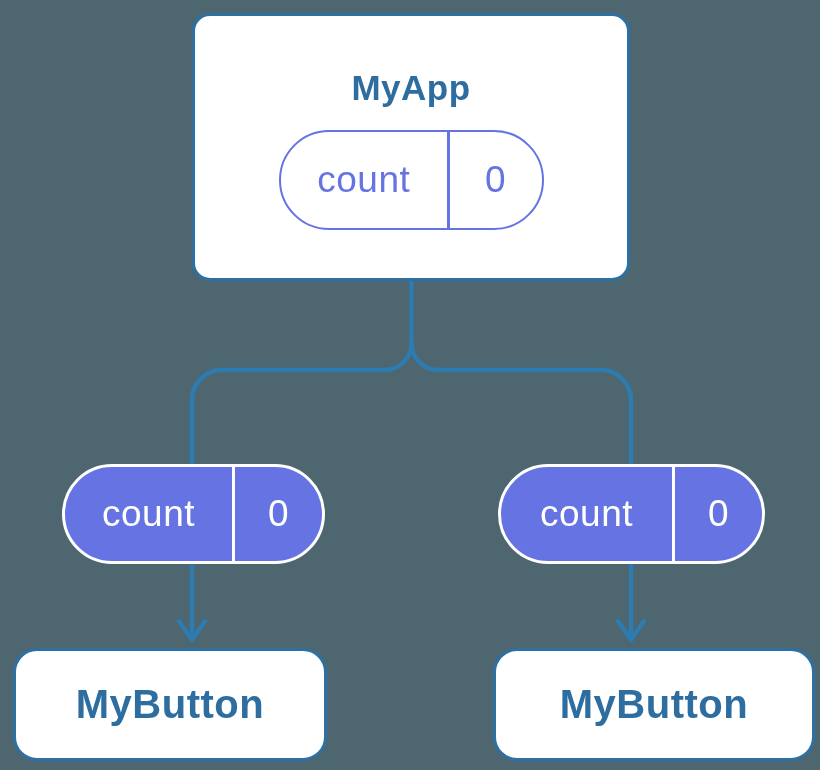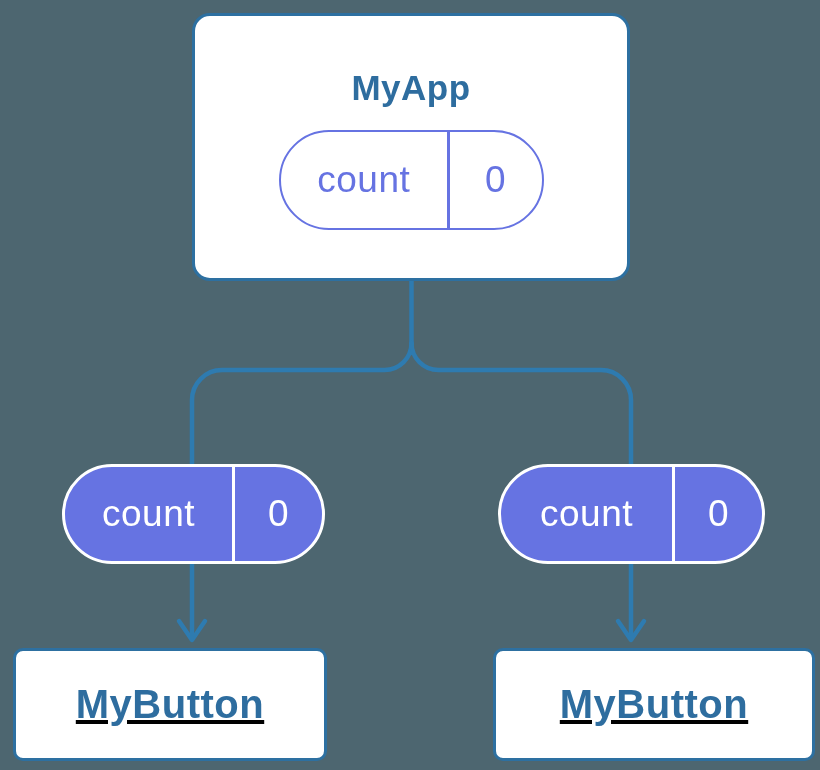--- a/index.html
+++ b/index.html
@@ -58,25 +58,24 @@
   }
   .node-title {
     color: var(--node-text);
     font-weight: 600;
     letter-spacing: 0.5px;
   }
   .node-root .node-title { font-size: 35px; }
   .node-leaf {
     top: 648px;
     height: 113px;
-    border-radius: 10px;
+    border-radius: 24px;
     display: flex;
     align-items: center;
     justify-content: center;
-    text-decoration: underline;
   }
   .node-leaf .node-title { font-size: 40px; }
   .leaf-left  { left: 13px;  width: 314px; }
   .leaf-right { left: 493px; width: 322px; }
 
   
   .pill {
     display: flex;
     align-items: stretch;
     border-radius: 60px;

